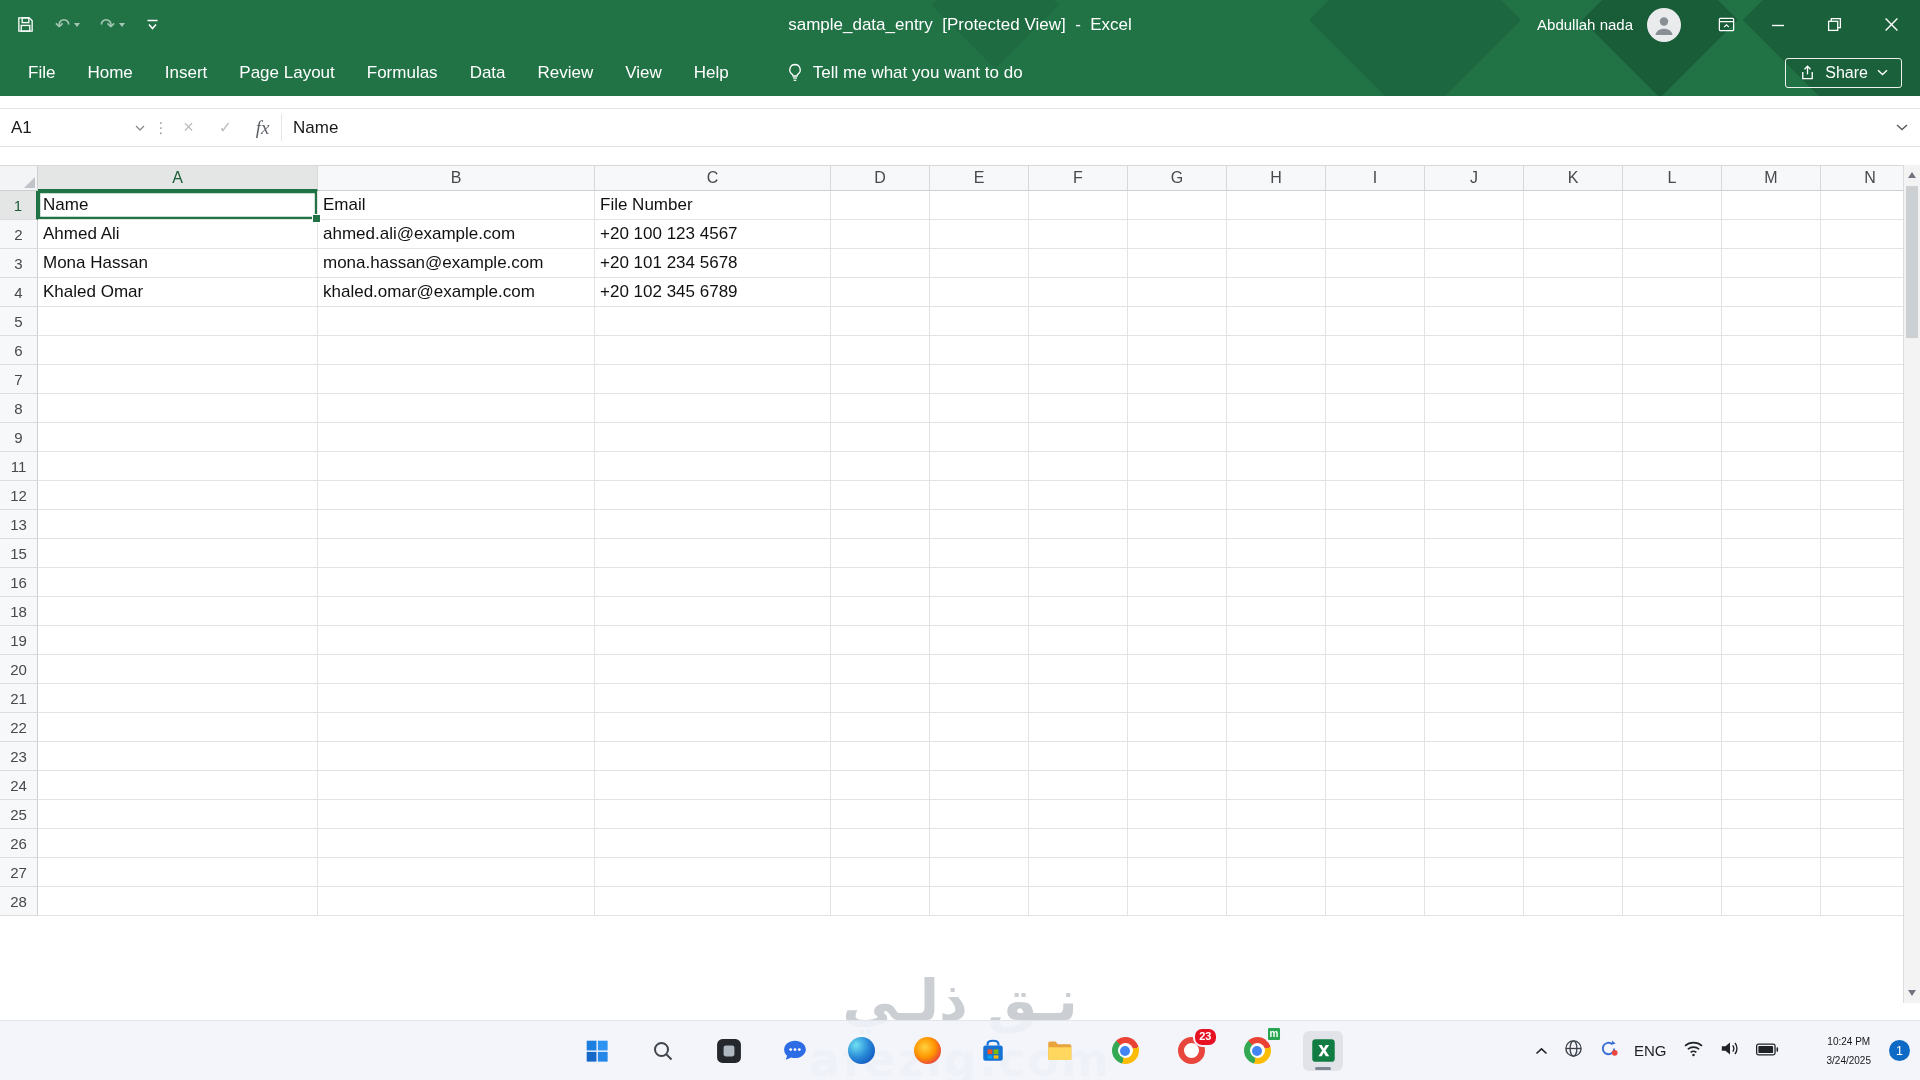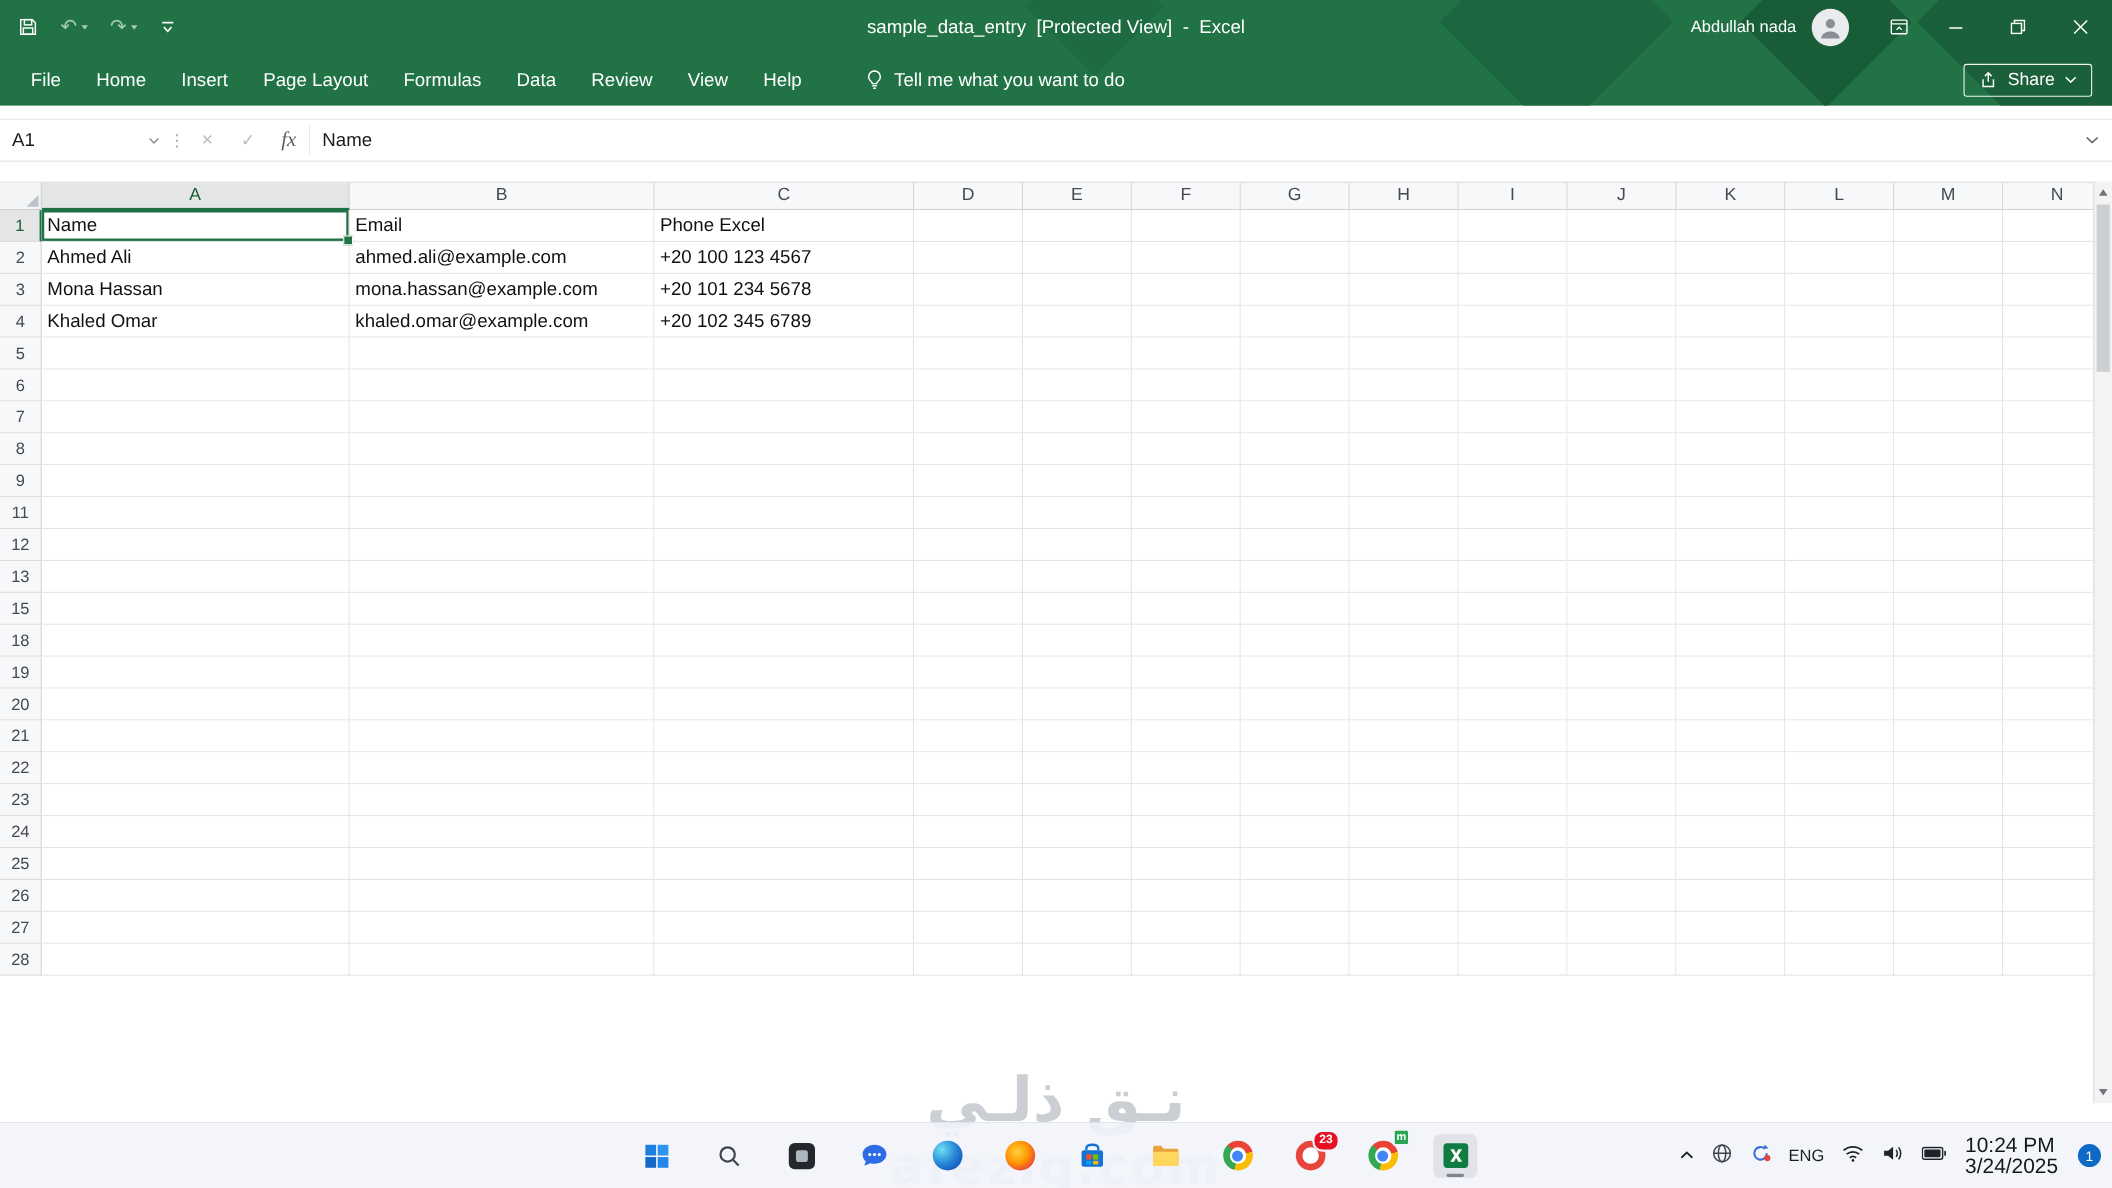--- a/index.html
+++ b/index.html
@@ -81,21 +81,21 @@
   .edge-ic { width:27px; height:27px; border-radius:50%; background:radial-gradient(circle at 30% 30%, #6ee0f2, #2b8dd8 45%, #1156c0 82%); }
   .firefox-ic { width:27px; height:27px; border-radius:50%; background:radial-gradient(circle at 40% 38%, #ffd23e, #ff9400 45%, #e22f4e 85%); }
   .chrome-ic { width:27px; height:27px; border-radius:50%; background:conic-gradient(from -45deg, #ea4335 0deg 120deg, #fbbc05 120deg 240deg, #34a853 240deg 360deg); position:relative; }
   .chrome-ic::before { content:''; position:absolute; inset:6px; background:#fff; border-radius:50%; }
   .chrome-ic::after { content:''; position:absolute; inset:8.5px; background:#4285f4; border-radius:50%; }
   .opera-ic { width:27px; height:27px; border-radius:50%; border:6.5px solid #e8463c; background:#fff; }
   .badge-red { position:absolute; top:-4px; right:-7px; background:#e81123; color:#fff; font-size:11px; line-height:1; padding:2.5px 4.5px; border-radius:9px; border:2px solid #f1f4fa; font-weight:bold; }
   .badge-green { position:absolute; top:-5px; right:-5px; width:16px; height:16px; background:#27a550; color:#fff; font-size:10px; font-weight:bold; border-radius:3px; display:flex; align-items:center; justify-content:center; border:2px solid #f1f4fa; }
   .tb-tray { position:absolute; right:10px; top:0; height:100%; display:flex; align-items:center; gap:16px; color:#1b1e22; }
   .lang { font-size:15px; }
-  .clock { text-align:left; font-size:19px; color:#15181b; line-height:19px; }
+  .clock { text-align:center; font-size:10px; color:#15181b; line-height:19px;margin-left:32px; }
   .notif { width:21px; height:21px; border-radius:50%; background:#0e6ac4; color:#fff; font-size:12.5px; display:flex; align-items:center; justify-content:center; margin-left:2px; }
 </style>
 </head>
 <body>
 
 <div id="greenhead">
   <div class="deco d1"></div>
   <div class="deco d2"></div>
   <div class="deco d3"></div>
   <div class="deco d4"></div>
@@ -234,21 +234,21 @@
       <div class="colhdr" style="flex: 0 0 99px; width: 99px;">K</div>
       <div class="colhdr" style="flex: 0 0 99px; width: 99px;">L</div>
       <div class="colhdr" style="flex: 0 0 99px; width: 99px;">M</div>
       <div class="colhdr" style="flex: 0 0 99px; width: 99px;">N</div>
     </div>
   <div id="grid-body">
       <div class="gridrow">
         <div class="rowhdr sel">1</div>
         <div class="cell selcell" style="flex: 0 0 280px; width: 280px;">Name</div>
         <div class="cell" style="flex: 0 0 277px; width: 277px;">Email</div>
-        <div class="cell" style="flex: 0 0 236px; width: 236px;">Phone Excel</div>
+        <div class="cell" style="flex: 0 0 236px; width: 236px;">File Number</div>
         <div class="cell" style="flex: 0 0 99px; width: 99px;"></div>
         <div class="cell" style="flex: 0 0 99px; width: 99px;"></div>
         <div class="cell" style="flex: 0 0 99px; width: 99px;"></div>
         <div class="cell" style="flex: 0 0 99px; width: 99px;"></div>
         <div class="cell" style="flex: 0 0 99px; width: 99px;"></div>
         <div class="cell" style="flex: 0 0 99px; width: 99px;"></div>
         <div class="cell" style="flex: 0 0 99px; width: 99px;"></div>
         <div class="cell" style="flex: 0 0 99px; width: 99px;"></div>
         <div class="cell" style="flex: 0 0 99px; width: 99px;"></div>
         <div class="cell" style="flex: 0 0 99px; width: 99px;"></div>
@@ -436,20 +436,37 @@
         <div class="cell" style="flex: 0 0 99px; width: 99px;"></div>
         <div class="cell" style="flex: 0 0 99px; width: 99px;"></div>
         <div class="cell" style="flex: 0 0 99px; width: 99px;"></div>
         <div class="cell" style="flex: 0 0 99px; width: 99px;"></div>
         <div class="cell" style="flex: 0 0 99px; width: 99px;"></div>
         <div class="cell" style="flex: 0 0 99px; width: 99px;"></div>
         <div class="cell" style="flex: 0 0 99px; width: 99px;"></div>
       </div>
       <div class="gridrow">
         <div class="rowhdr">15</div>
+        <div class="cell" style="flex: 0 0 280px; width: 280px;"></div>
+        <div class="cell" style="flex: 0 0 277px; width: 277px;"></div>
+        <div class="cell" style="flex: 0 0 236px; width: 236px;"></div>
+        <div class="cell" style="flex: 0 0 99px; width: 99px;"></div>
+        <div class="cell" style="flex: 0 0 99px; width: 99px;"></div>
+        <div class="cell" style="flex: 0 0 99px; width: 99px;"></div>
+        <div class="cell" style="flex: 0 0 99px; width: 99px;"></div>
+        <div class="cell" style="flex: 0 0 99px; width: 99px;"></div>
+        <div class="cell" style="flex: 0 0 99px; width: 99px;"></div>
+        <div class="cell" style="flex: 0 0 99px; width: 99px;"></div>
+        <div class="cell" style="flex: 0 0 99px; width: 99px;"></div>
+        <div class="cell" style="flex: 0 0 99px; width: 99px;"></div>
+        <div class="cell" style="flex: 0 0 99px; width: 99px;"></div>
+        <div class="cell" style="flex: 0 0 99px; width: 99px;"></div>
+      </div>
+      <div class="gridrow">
+        <div class="rowhdr">16</div>
         <div class="cell" style="flex: 0 0 280px; width: 280px;"></div>
         <div class="cell" style="flex: 0 0 277px; width: 277px;"></div>
         <div class="cell" style="flex: 0 0 236px; width: 236px;"></div>
         <div class="cell" style="flex: 0 0 99px; width: 99px;"></div>
         <div class="cell" style="flex: 0 0 99px; width: 99px;"></div>
         <div class="cell" style="flex: 0 0 99px; width: 99px;"></div>
         <div class="cell" style="flex: 0 0 99px; width: 99px;"></div>
         <div class="cell" style="flex: 0 0 99px; width: 99px;"></div>
         <div class="cell" style="flex: 0 0 99px; width: 99px;"></div>
         <div class="cell" style="flex: 0 0 99px; width: 99px;"></div>

